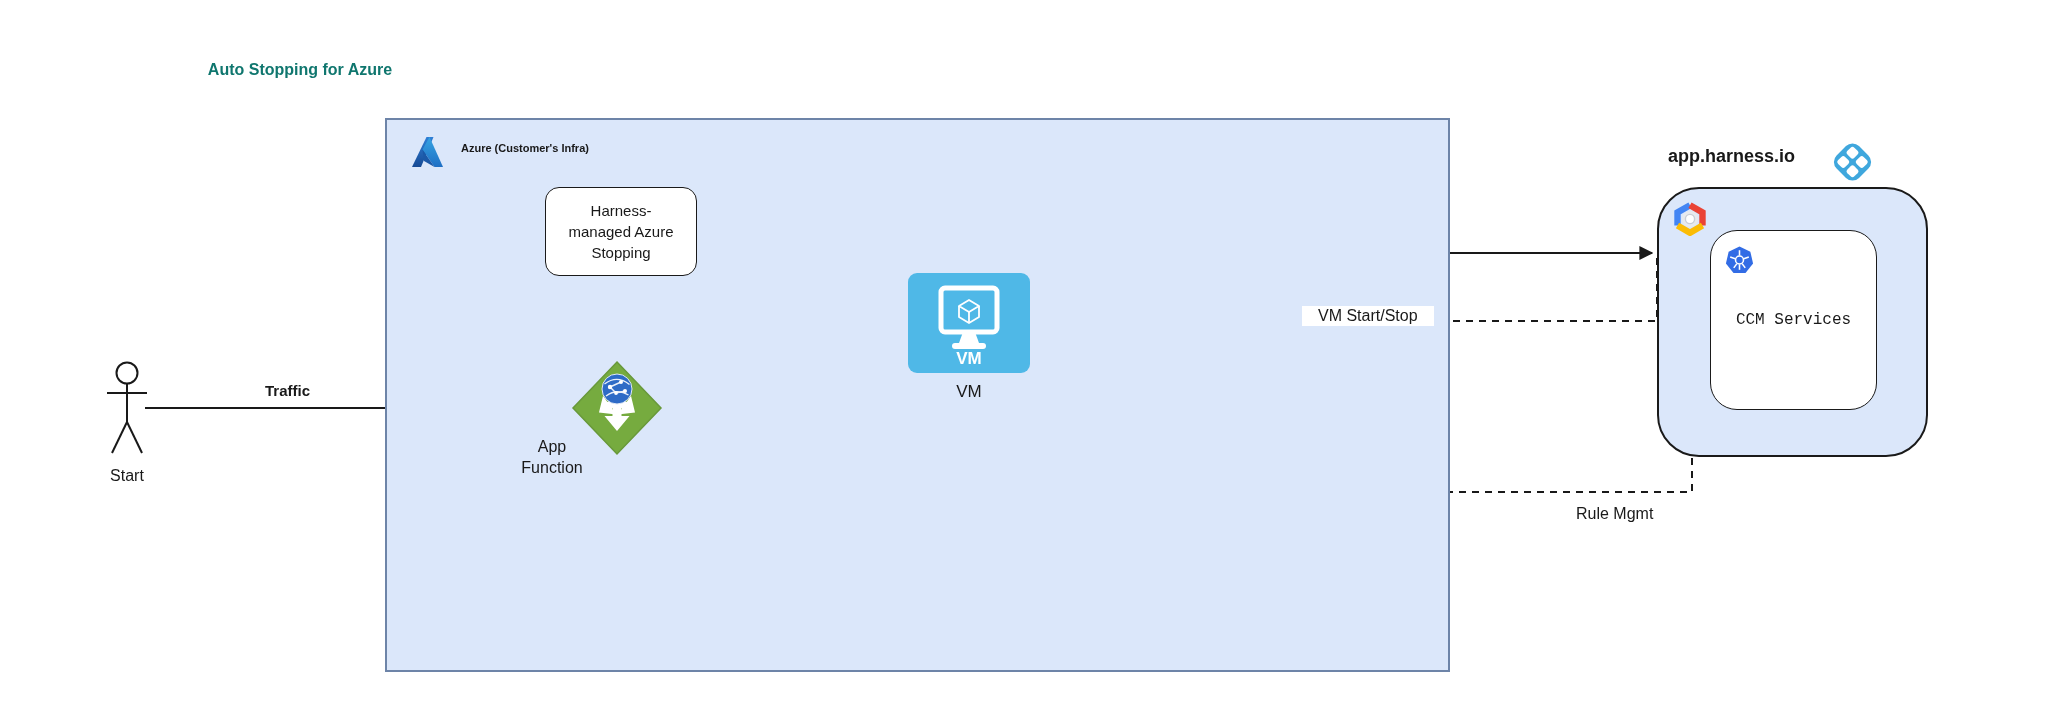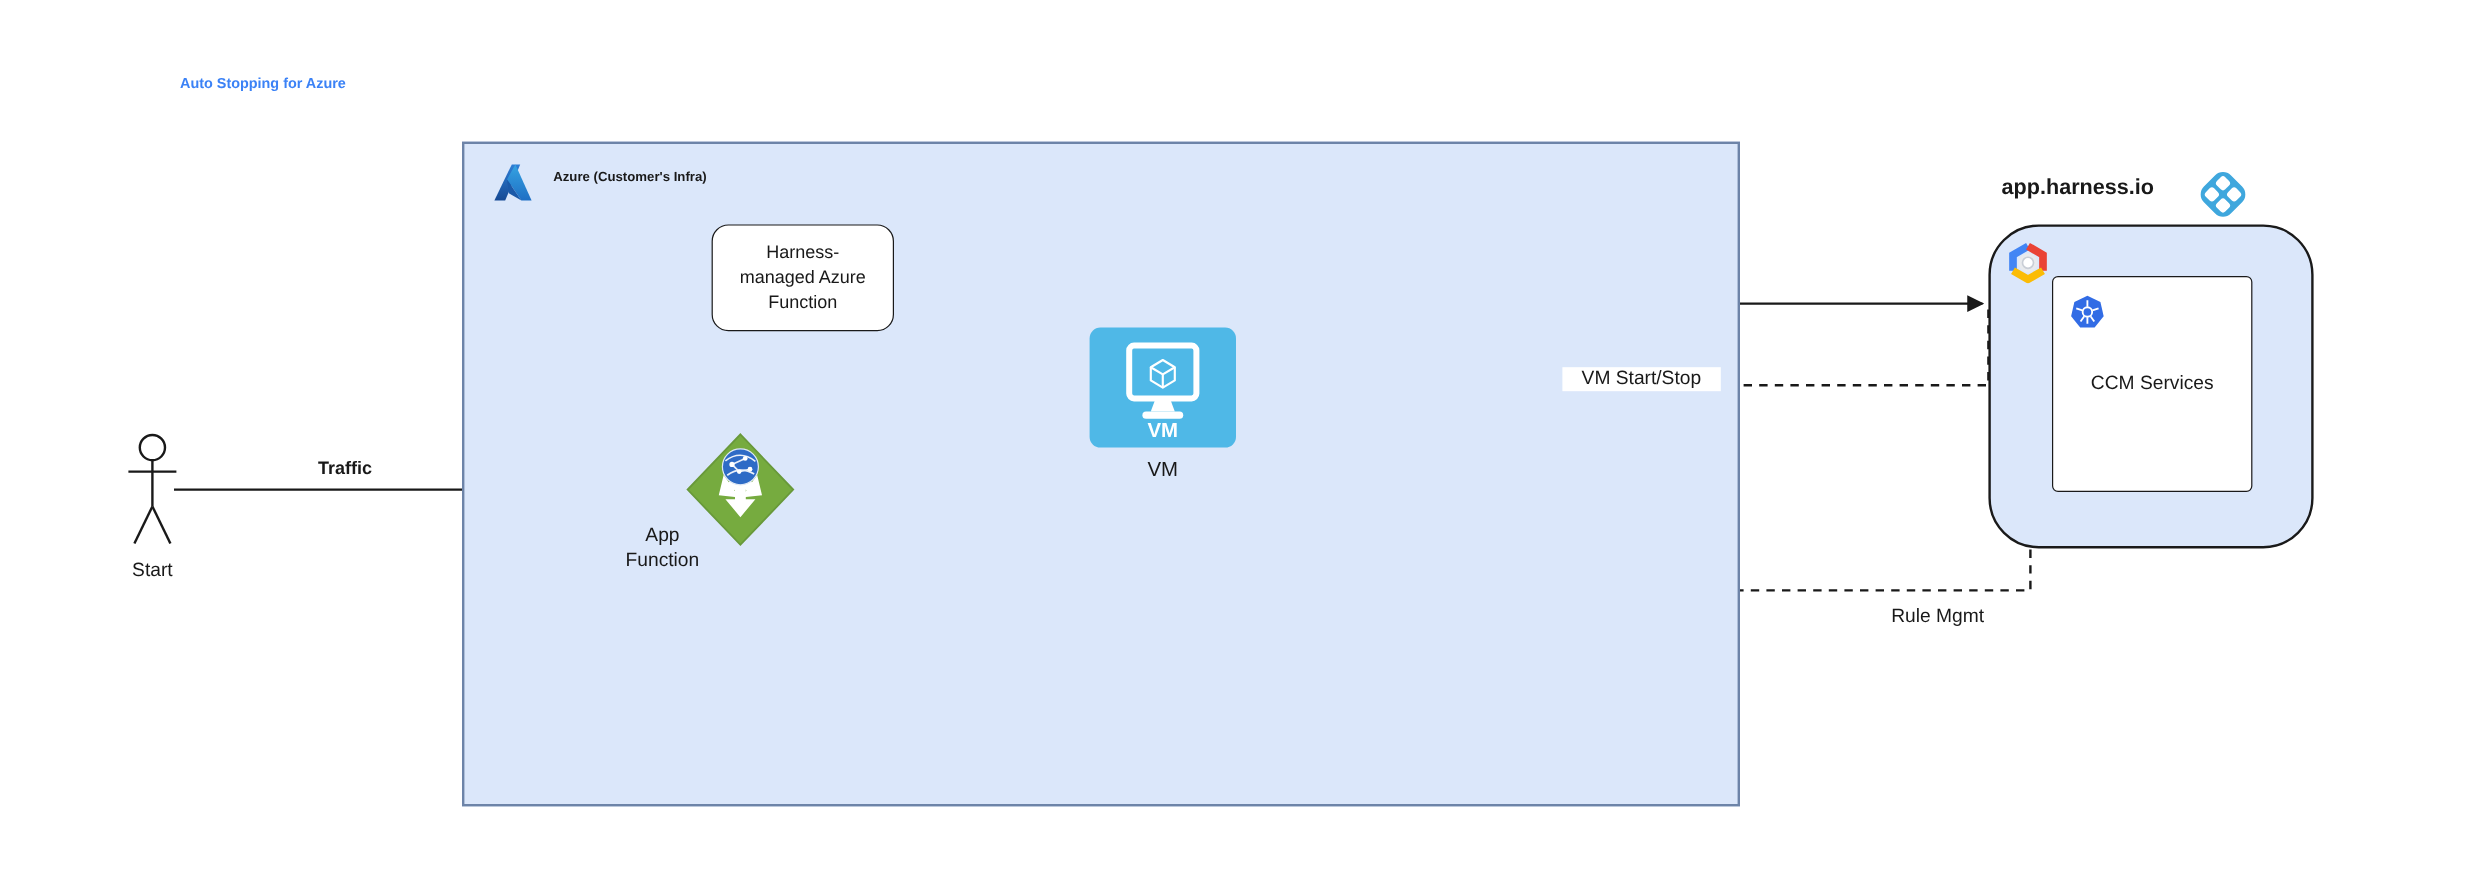--- a/index.html
+++ b/index.html
@@ -3,35 +3,35 @@
 <meta charset="utf-8">
 <style>
   html,body{margin:0;padding:0;background:#ffffff;}
   #canvas{
     position:relative;width:2066px;height:728px;background:#ffffff;
     font-family:"Liberation Sans","DejaVu Sans",sans-serif;color:#191919;overflow:hidden;
   }
   .abs{position:absolute;}
   #connector-layer{position:absolute;left:0;top:0;width:2066px;height:728px;pointer-events:none;}
   .diagram-title{
-    left:150px;top:58px;width:300px;text-align:left;
-    font-weight:bold;font-size:12px;line-height:23px;color:#3b82f6;
+    left:150px;top:58px;width:300px;text-align:center;
+    font-weight:bold;font-size:16px;line-height:23px;color:#0f766e;
   }
   .group-box{
     background:#dbe7fa;border:2px solid #6d84a8;box-sizing:border-box;
   }
   #azure-group{left:385px;top:118px;width:1065px;height:554px;}
   #harness-group{left:1657px;top:187px;width:271px;height:270px;border:2px solid #1a1a1a;border-radius:42px;}
   .azure-header-label{left:74px;top:22px;font-weight:bold;font-size:11px;white-space:nowrap;}
   .node{
     background:#ffffff;border:1.6px solid #1a1a1a;box-sizing:border-box;
     display:flex;align-items:center;justify-content:center;text-align:center;
   }
-  #function-node{left:545px;top:187px;width:152px;height:89px;border-radius:14px;font-size:15px;line-height:21px;margin-left:48px;}
-  #ccm-node{left:1710px;top:230px;width:167px;height:180px;border-radius:5px;font-size:16px;}
+  #function-node{left:545px;top:187px;width:152px;height:89px;border-radius:14px;font-size:15px;line-height:21px;}
+  #ccm-node{left:1710px;top:230px;width:167px;height:180px;border-radius:27px;font-size:16px;font-family:Liberation Mono, monospace;}
   #vm-node{left:908px;top:273px;width:122px;height:100px;border-radius:9px;background:#4fb8e7;}
   .vm-caption{left:0;top:76px;width:122px;text-align:center;color:#ffffff;font-weight:bold;font-size:17px;}
   .shape-label{text-align:center;font-size:16px;line-height:21px;}
   #vm-label{left:908px;top:381px;width:122px;font-size:17px;}
   #gateway-label{left:512px;top:436px;width:80px;}
   #actor-label{left:87px;top:465px;width:80px;}
   #harness-label{left:1668px;top:146px;font-weight:bold;font-size:18px;white-space:nowrap;}
   .edge-label{font-size:16px;}
   #traffic-label{left:225px;top:382px;width:85px;text-align:right;font-weight:bold;font-size:15px;}
   #vm-start-stop-label{left:1302px;top:306px;background:#ffffff;padding:1px 16px;}
@@ -121,21 +121,21 @@
         </g>
       </svg>
     </span>
     <span>CCM Services</span>
   </div>
 
   <div id="function-node" class="abs node">
     <div>
       <span style="display:block">Harness-</span>
       <span style="display:block">managed Azure</span>
-      <span style="display:block">Function</span>
+      <span style="display:block">Stopping</span>
     </div>
   </div>
 
   <div id="vm-node" class="abs" style="border-radius:9px;">
     <span class="abs" style="left:0;top:0;width:122px;height:78px;">
       <svg width="122" height="78" viewBox="0 0 122 78">
         <rect x="33" y="15" width="56" height="44" rx="4" fill="none" stroke="#ffffff" stroke-width="5"></rect>
         <g stroke="#ffffff" stroke-width="1.8" fill="none" stroke-linejoin="round">
           <polygon points="61,27 71,33 61,39 51,33"></polygon>
           <polyline points="51,33 51,44 61,50 71,44 71,33"></polyline>

